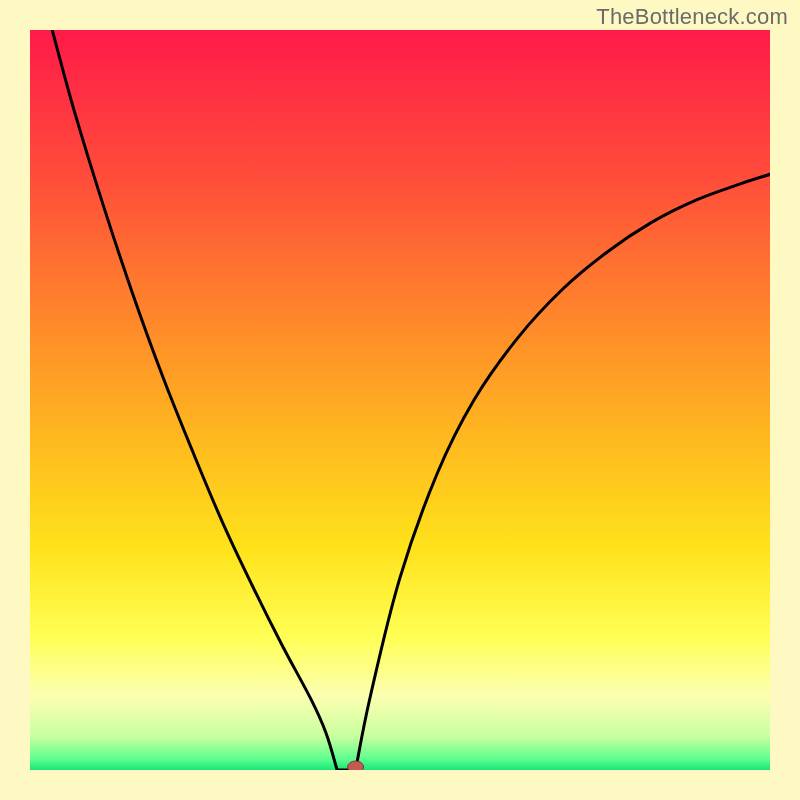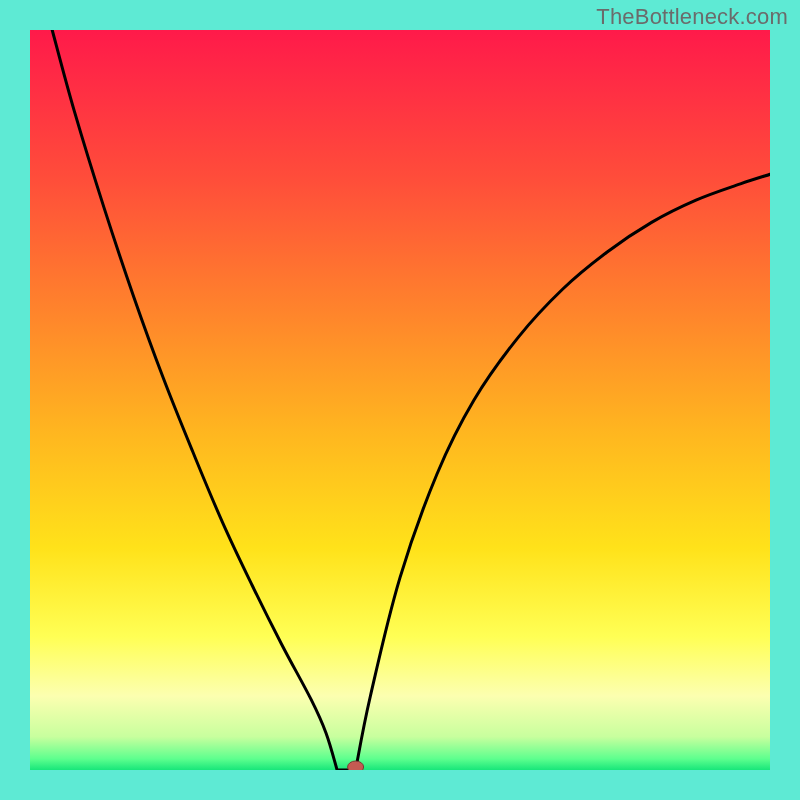--- a/index.html
+++ b/index.html
@@ -8,21 +8,21 @@
     width: 800px;
     height: 800px;
     background: #000;
     overflow: hidden;
     font-family: Arial, Helvetica, sans-serif;
   }
   .frame {
     position: relative;
     width: 800px;
     height: 800px;
-    background: #5eead4;
+    background: #fef9c3;
   }
   .watermark {
     position: absolute;
     top: 4px;
     right: 12px;
     color: #6b6b6b;
     font-size: 22px;
     font-weight: 500;
     letter-spacing: 0.2px;
     z-index: 10;

